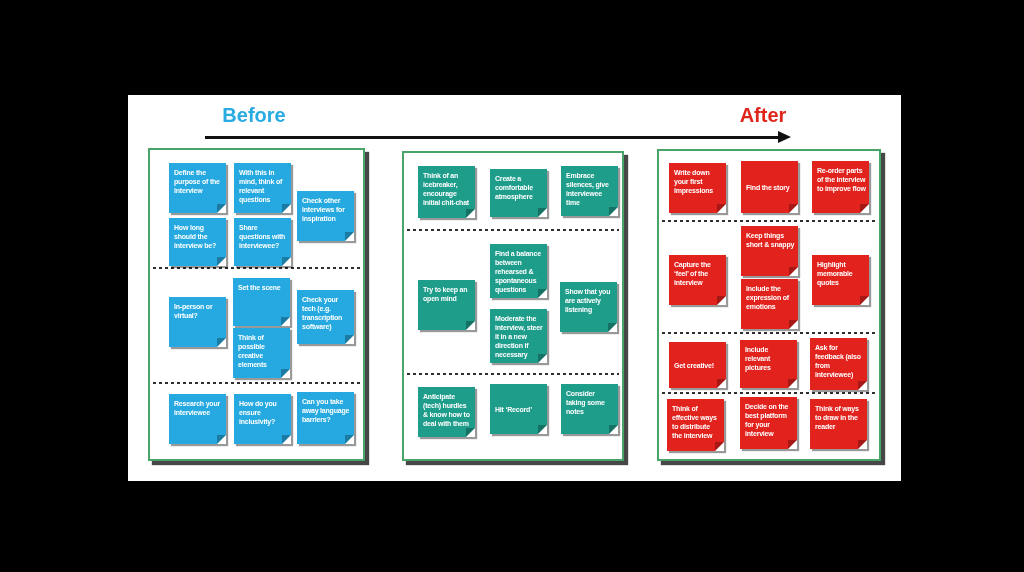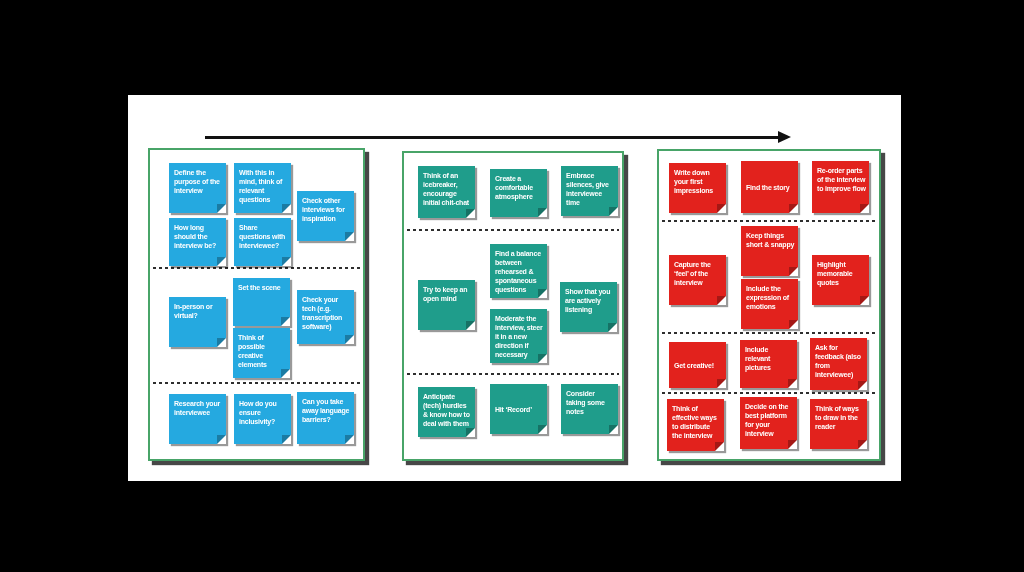--- a/index.html
+++ b/index.html
@@ -60,20 +60,22 @@
   .nb{background:var(--before-note);}
   .nd{background:var(--during-note);}
   .na{background:var(--after-note);}
   .nt{display:block;}
 </style>
 </head>
 <body>
 
 <div class="canvas">
 
+  <div class="hdr hdr-before">Before</div>
+  <div class="hdr hdr-after">After</div>
 
   <div class="timeline">
     <div class="arrowhead"></div>
   </div>
 
   <div class="panel panel-before">
     <div class="sep" style="top:117px"></div>
     <div class="sep" style="top:232px"></div>
     <div class="note nb" style="left:19px;top:13px;min-height:50px">
         <span class="nt">Define the purpose of the interview</span>

